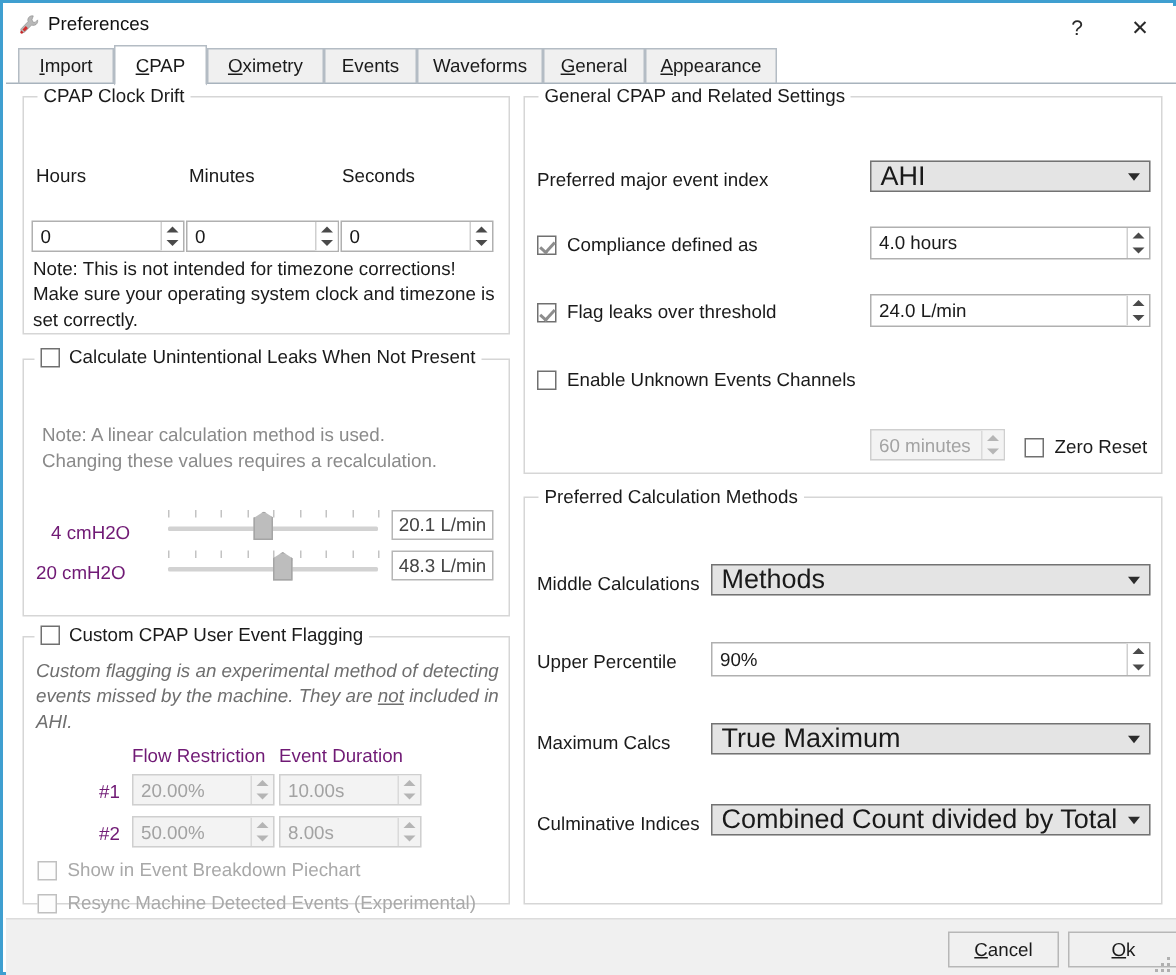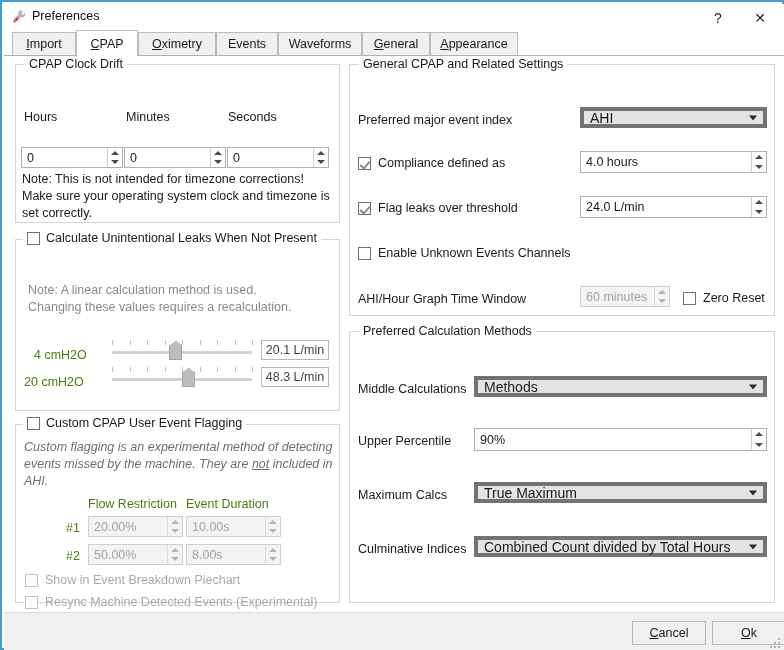--- a/index.html
+++ b/index.html
@@ -80,21 +80,21 @@
     background:#ffffff;padding:0 4px;
     font-size:12.5px;color:#1a1a1a;white-space:nowrap;
   }
   .gb-title-cb{
     position:absolute;top:-9px;left:7px;
     background:#ffffff;padding:0 4px;
     font-size:12.5px;color:#1a1a1a;white-space:nowrap;
     display:flex;align-items:center;gap:6px;
   }
   .lbl{position:absolute;font-size:12.5px;color:#1a1a1a;white-space:nowrap;}
-  .lbl.muted{color:#4d7c0f;}
+  .lbl.muted{color:#701a75;}
   .note{position:absolute;font-size:12.5px;color:#1a1a1a;line-height:17px;}
   .note.grey{color:#8a8a8a;}
   .note.ital{font-style:italic;color:#6f6f6f;line-height:17px;}
   .note.ital u{text-decoration:underline;}
 
   
   .cb{
     width:13px;height:13px;box-sizing:border-box;
     border:1px solid #707070;background:#ffffff;
     display:inline-block;position:relative;flex:none;
@@ -129,23 +129,23 @@
   }
   .spin .btns .up:after{border-bottom:4px solid #4a4a4a;}
   .spin .btns .dn:after{border-top:4px solid #4a4a4a;}
   .spin.dis{border-color:#cfcfcf;background:#f3f3f3;color:#a3a3a3;}
   .spin.dis .btns{background:#f3f3f3;border-left-color:#dadada;}
   .spin.dis .btns .up:after{border-bottom-color:#b5b5b5;}
   .spin.dis .btns .dn:after{border-top-color:#b5b5b5;}
 
   .combo{
     position:absolute;box-sizing:border-box;
-    border:4px solid #737373;background:#e4e4e4;
+    border:1px solid #737373;background:#e4e4e4;
     display:flex;align-items:center;
-    font-size:14px;color:#1a1a1a;
+    font-size:18px;color:#1a1a1a;
   }
   .combo .val{padding-left:6px;flex:1;white-space:nowrap;overflow:hidden;}
   .combo .arw{
     width:18px;position:relative;height:100%;
   }
   .combo .arw:after{
     content:"";position:absolute;right:6px;top:50%;transform:translateY(-50%);
     width:0;height:0;border-left:4px solid transparent;border-right:4px solid transparent;
     border-top:5px solid #2b2b2b;
   }
@@ -410,21 +410,20 @@
             <span class="b up"></span>
             <span class="b dn"></span>
           </span>
       </div>
 
       <div class="cbrow" style="left:8px;top:181px;">
         <span class="cb"></span>
         <span>Enable Unknown Events Channels</span>
       </div>
 
-      <span class="lbl" style="left:8px;top:227px;">AHI/Hour Graph Time Window</span>
       <div class="spin dis" style="left:230px;top:221px;width:90px;height:21px;">
         <span class="val">60 minutes</span>
         <span class="btns">
             <span class="b up"></span>
             <span class="b dn"></span>
           </span>
       </div>
       <div class="cbrow" style="left:333px;top:226px;">
         <span class="cb"></span>
         <span>Zero Reset</span>

